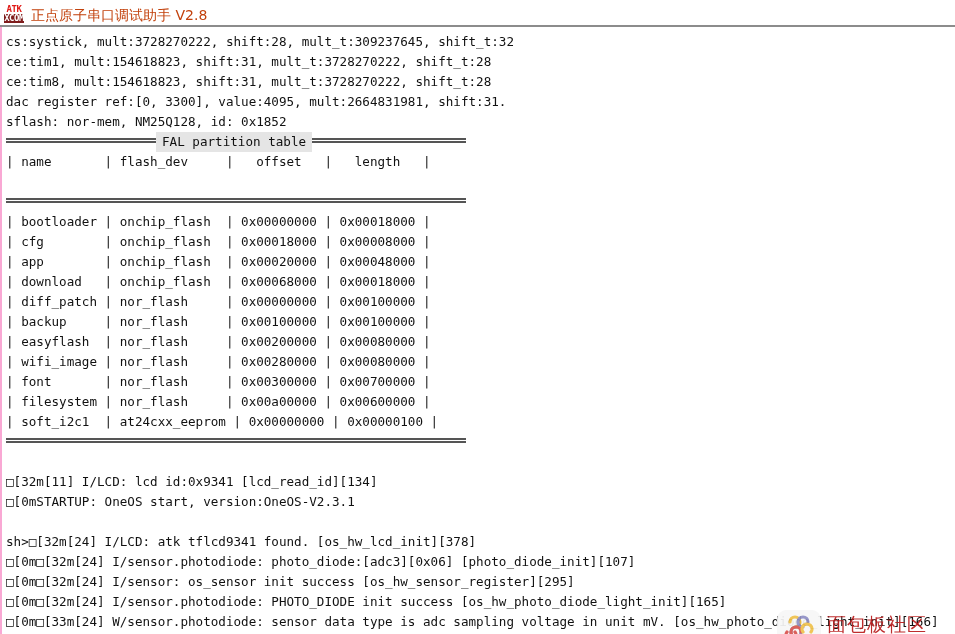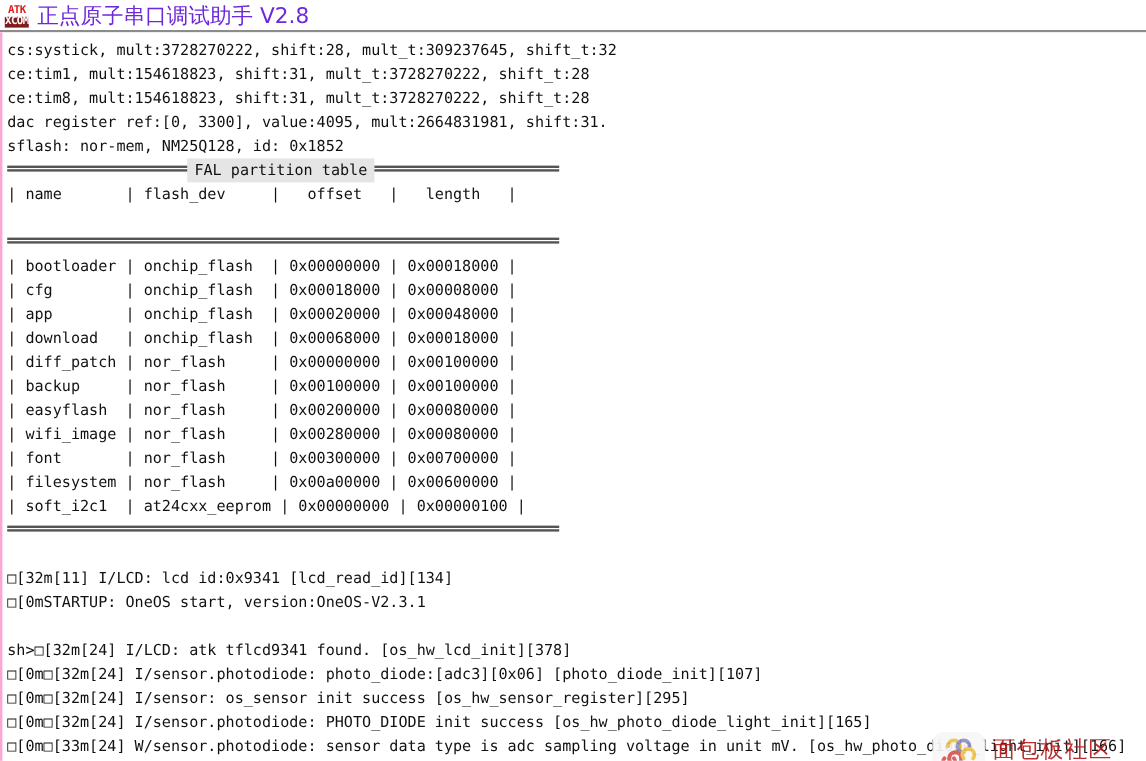--- a/index.html
+++ b/index.html
@@ -39,22 +39,22 @@
     align-items: center;
     font-family: "DejaVu Sans Mono", monospace;
     font-weight: bold;
     line-height: 9px;
     color: #e01b18;
     letter-spacing: -0.5px;
   }
   #app-icon .l1, #app-icon .l2 { font-size: 9px; }
   #app-icon .l2 { background: #7f1d1d; color: #ffffff; }
   #app-title {
-    font-size: 18px;
-    color: #6d28d9;
+    font-size: 14px;
+    color: #c2410c;
     white-space: pre;
     font-family: "DejaVu Sans", sans-serif;
   }
 
   
   #log-area {
     position: absolute;
     left: 0;
     top: 27px;
     width: 955px;

